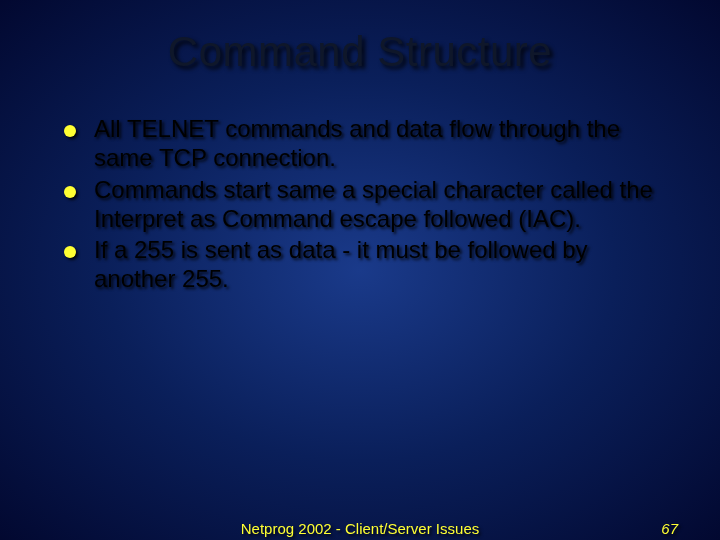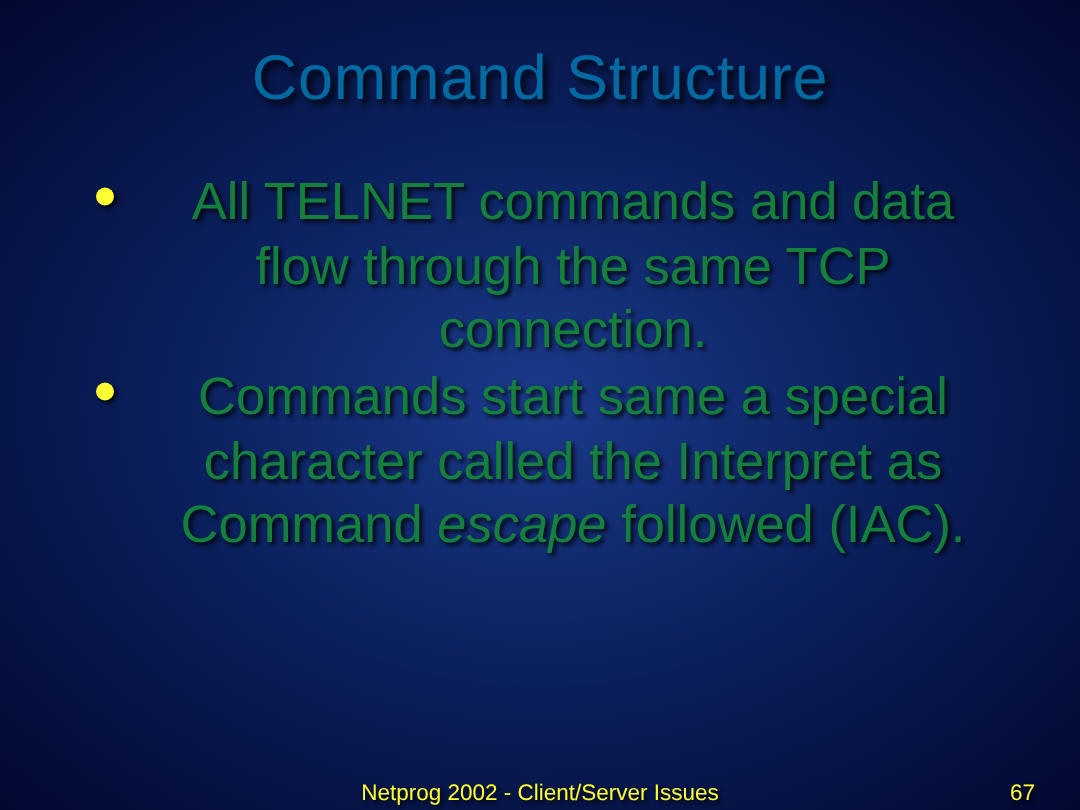--- a/index.html
+++ b/index.html
@@ -9,87 +9,90 @@
     font-family: Arial, "Helvetica Neue", sans-serif;
     position: relative;
   }
   .slide {
     width: 720px;
     height: 540px;
     padding: 28px 50px 30px 50px;
     position: relative;
   }
   .title {
-    color: #0369a1;
+    color: #0f172a;
     font-size: 42px;
     font-weight: normal;
     text-align: center;
     text-shadow: 3px 3px 4px rgba(0,0,0,0.85);
     margin-bottom: 38px;
     letter-spacing: 0.5px;
   }
   .bullets {
     list-style: none;
     padding-left: 14px;
   }
   .bullets li {
-    color: #15803d;
-    font-size: 35px;
+    color: #000000;
+    font-size: 24px;
     line-height: 1.22;
     text-shadow: 2px 2px 3px rgba(0,0,0,0.85);
     position: relative;
     padding-left: 30px;
     margin-bottom: 2px;
-    text-align: center;
   }
   .bullets li::before {
     content: "";
     position: absolute;
     left: 0;
     top: 11px;
     width: 12px;
     height: 12px;
     background: #ffff33;
     border-radius: 50%;
     box-shadow: 2px 2px 3px rgba(0,0,0,0.85);
   }
-  .italic { font-style: italic; }
+  .italic { }
   .footer {
     position: absolute;
     bottom: 20px;
     left: 0;
     width: 720px;
     color: #ffff33;
     font-size: 15px;
     text-shadow: 2px 2px 3px rgba(0,0,0,0.8);
   }
   .footer-center {
     position: absolute;
     left: 50%;
     transform: translateX(-50%);
     white-space: nowrap;
     text-align: center;
   }
   .footer-right {
     position: absolute;
-    right: 30px;
+    right: 42px;
+    font-style: italic;
   }
 </style>
 </head>
 <body>
 
 <div class="slide">
   <h1 class="title">Command Structure</h1>
 
   <ul class="bullets">
     <li>
       <span>All TELNET commands and data flow through the same TCP connection.</span>
     </li>
     <li>
       <span>Commands start same a special character called the  Interpret as Command </span><span class="italic">escape</span><span> followed (IAC).</span>
     </li>
+    <li>
+      <span>If a 255 is sent as data - it must be followed by another 255.</span>
+    </li>
   </ul>
 
   <div class="footer">
     <span class="footer-center">Netprog 2002 - Client/Server Issues</span>
     <span class="footer-right">67</span>
   </div>
 </div>
 
 </body></html>

